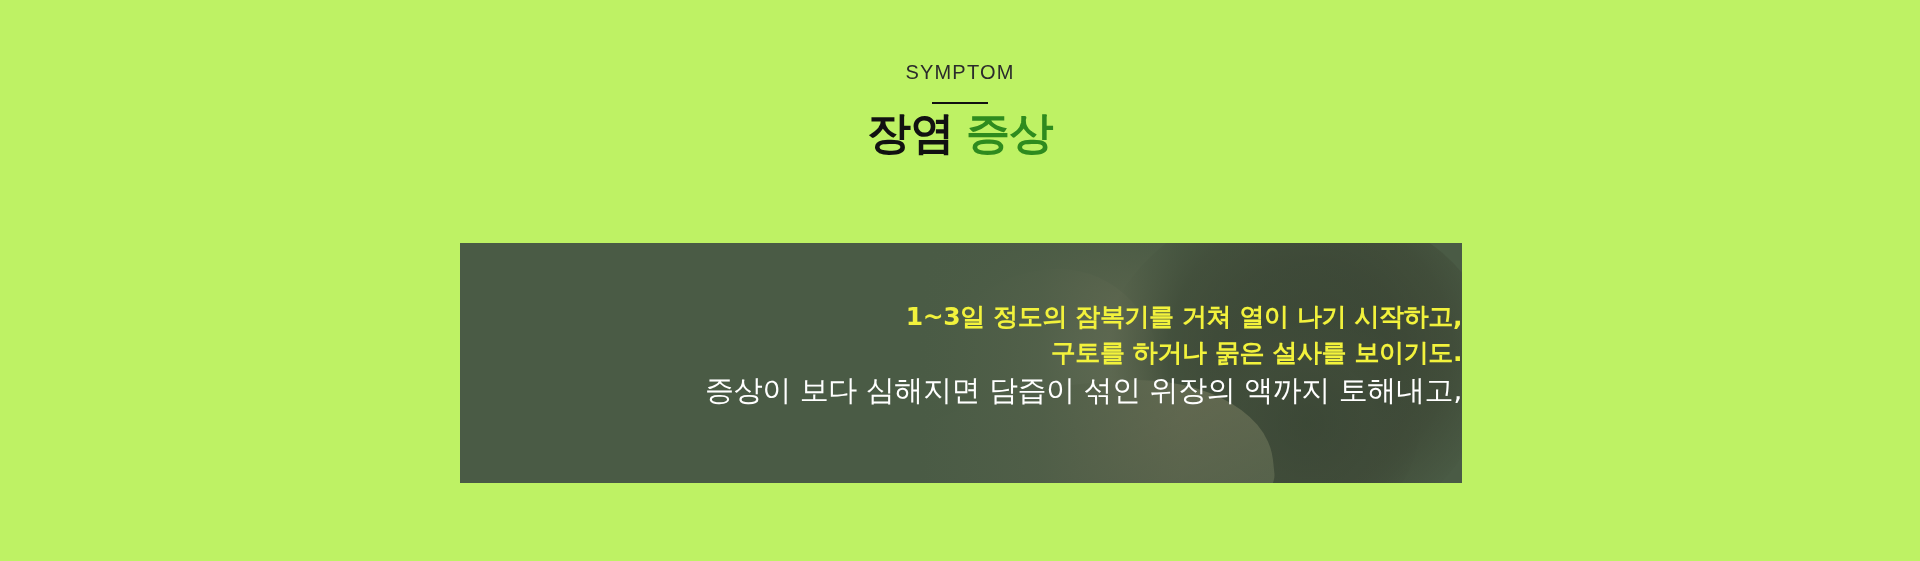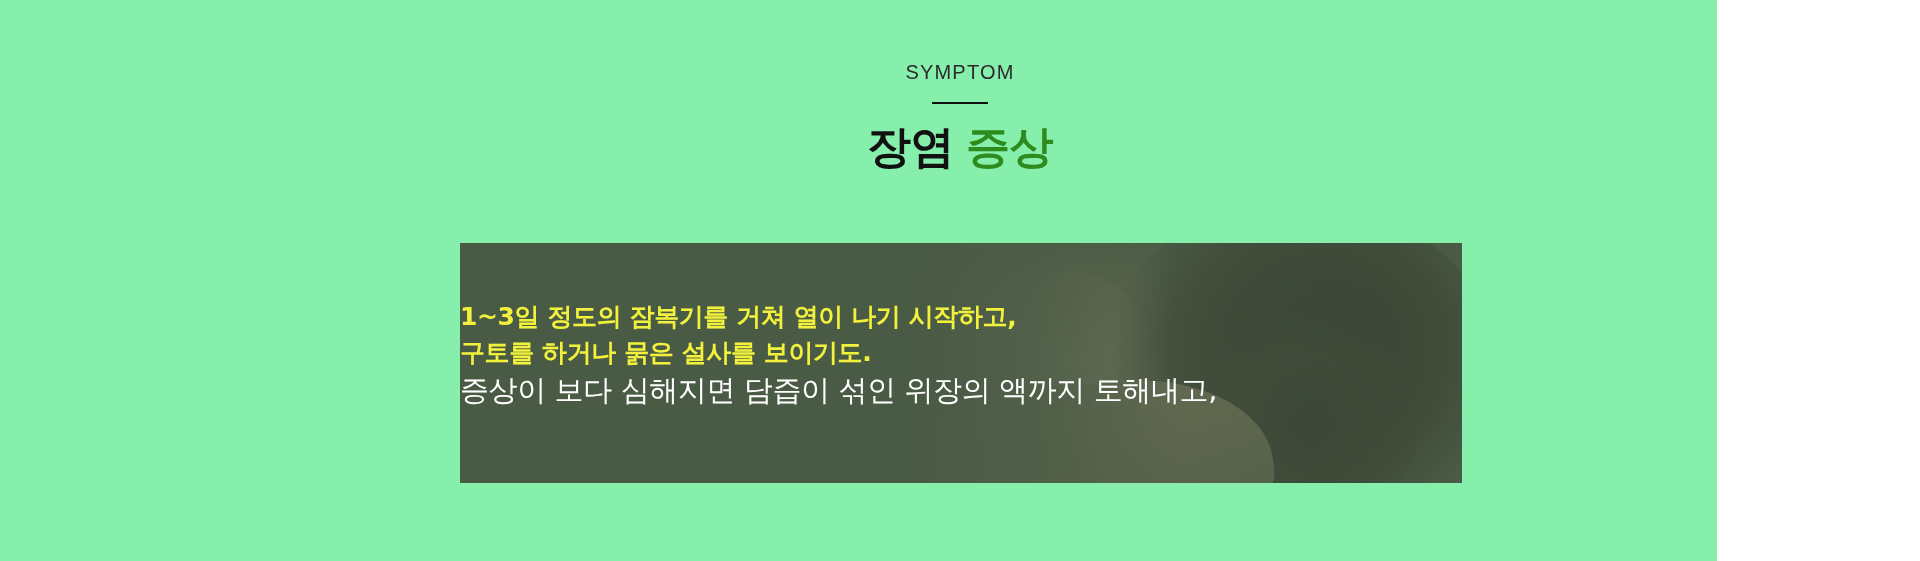--- a/index.html
+++ b/index.html
@@ -7,23 +7,23 @@
   html, body {
     width: 1920px;
     height: 561px;
     background: #ffffff;
     font-family: "Liberation Sans", "DejaVu Sans", sans-serif;
     overflow: hidden;
   }
 
   .page {
     position: relative;
-    width: 1717px;
+    width: 1920px;
     height: 561px;
-    background: #86efac;
+    background: #bef264;
   }
 
   
   .header {
     position: absolute;
     top: 0;
     left: 0;
     width: 1920px;
     text-align: center;
   }
@@ -45,21 +45,21 @@
     justify-content: center;
   }
 
   .divider {
     width: 56px;
     height: 2px;
     background: #111111;
   }
 
   .headline {
-    margin-top: 16px;
+    margin-top: 2px;
     font-size: 44px;
     line-height: 54px;
     font-weight: 700;
     letter-spacing: -0.5px;
     font-family: "DejaVu Sans", "Liberation Sans", sans-serif;
   }
   .headline .hl-dark  { color: #111111; }
   .headline .hl-accent{ color: #2E8B1E; }
   .headline .hl-gap   { display: inline-block; width: 12px; }
 
@@ -174,21 +174,21 @@
       rgba(74,91,69,0.45) 72%,
       rgba(74,91,69,0.30) 100%);
   }
 
   
   .banner-copy {
     position: absolute;
     inset: 0;
     display: flex;
     flex-direction: column;
-    align-items: flex-start;
+    align-items: flex-end;
     justify-content: center;
     text-align: center;
     padding-bottom: 18px;
   }
 
   .copy-line {
     font-family: "DejaVu Sans", "Liberation Sans", sans-serif;
     white-space: nowrap;
   }
 

